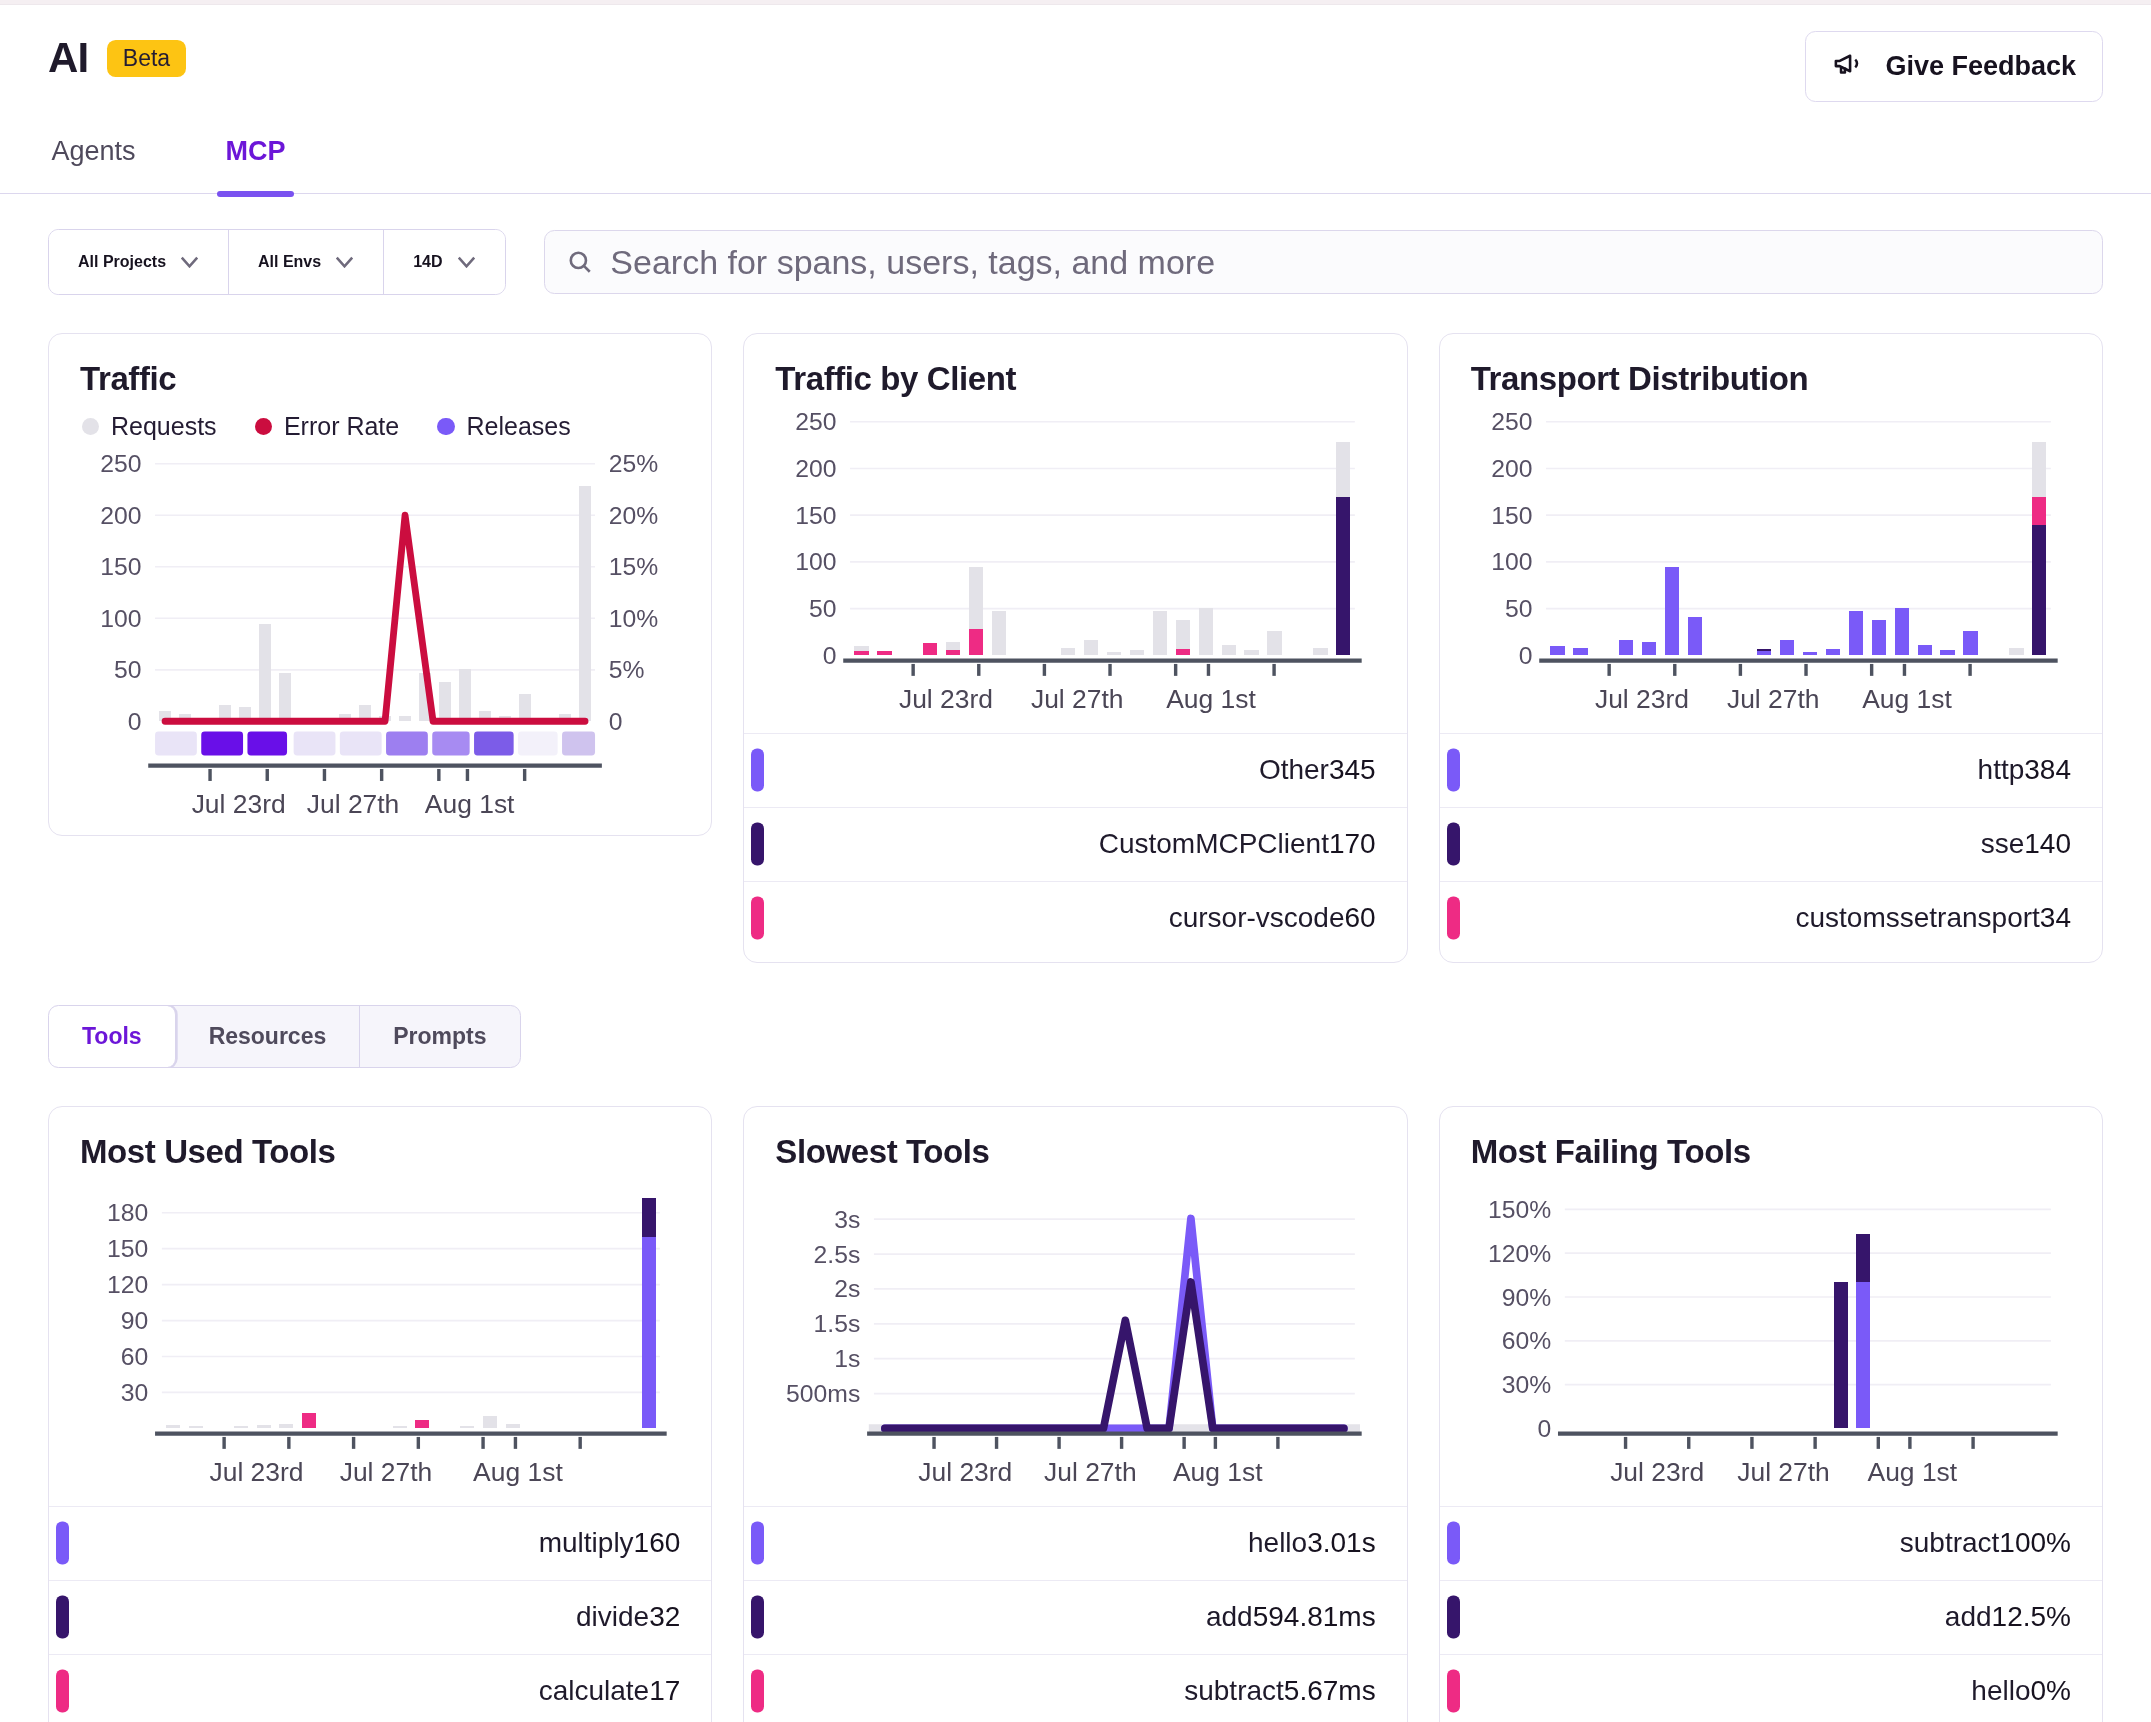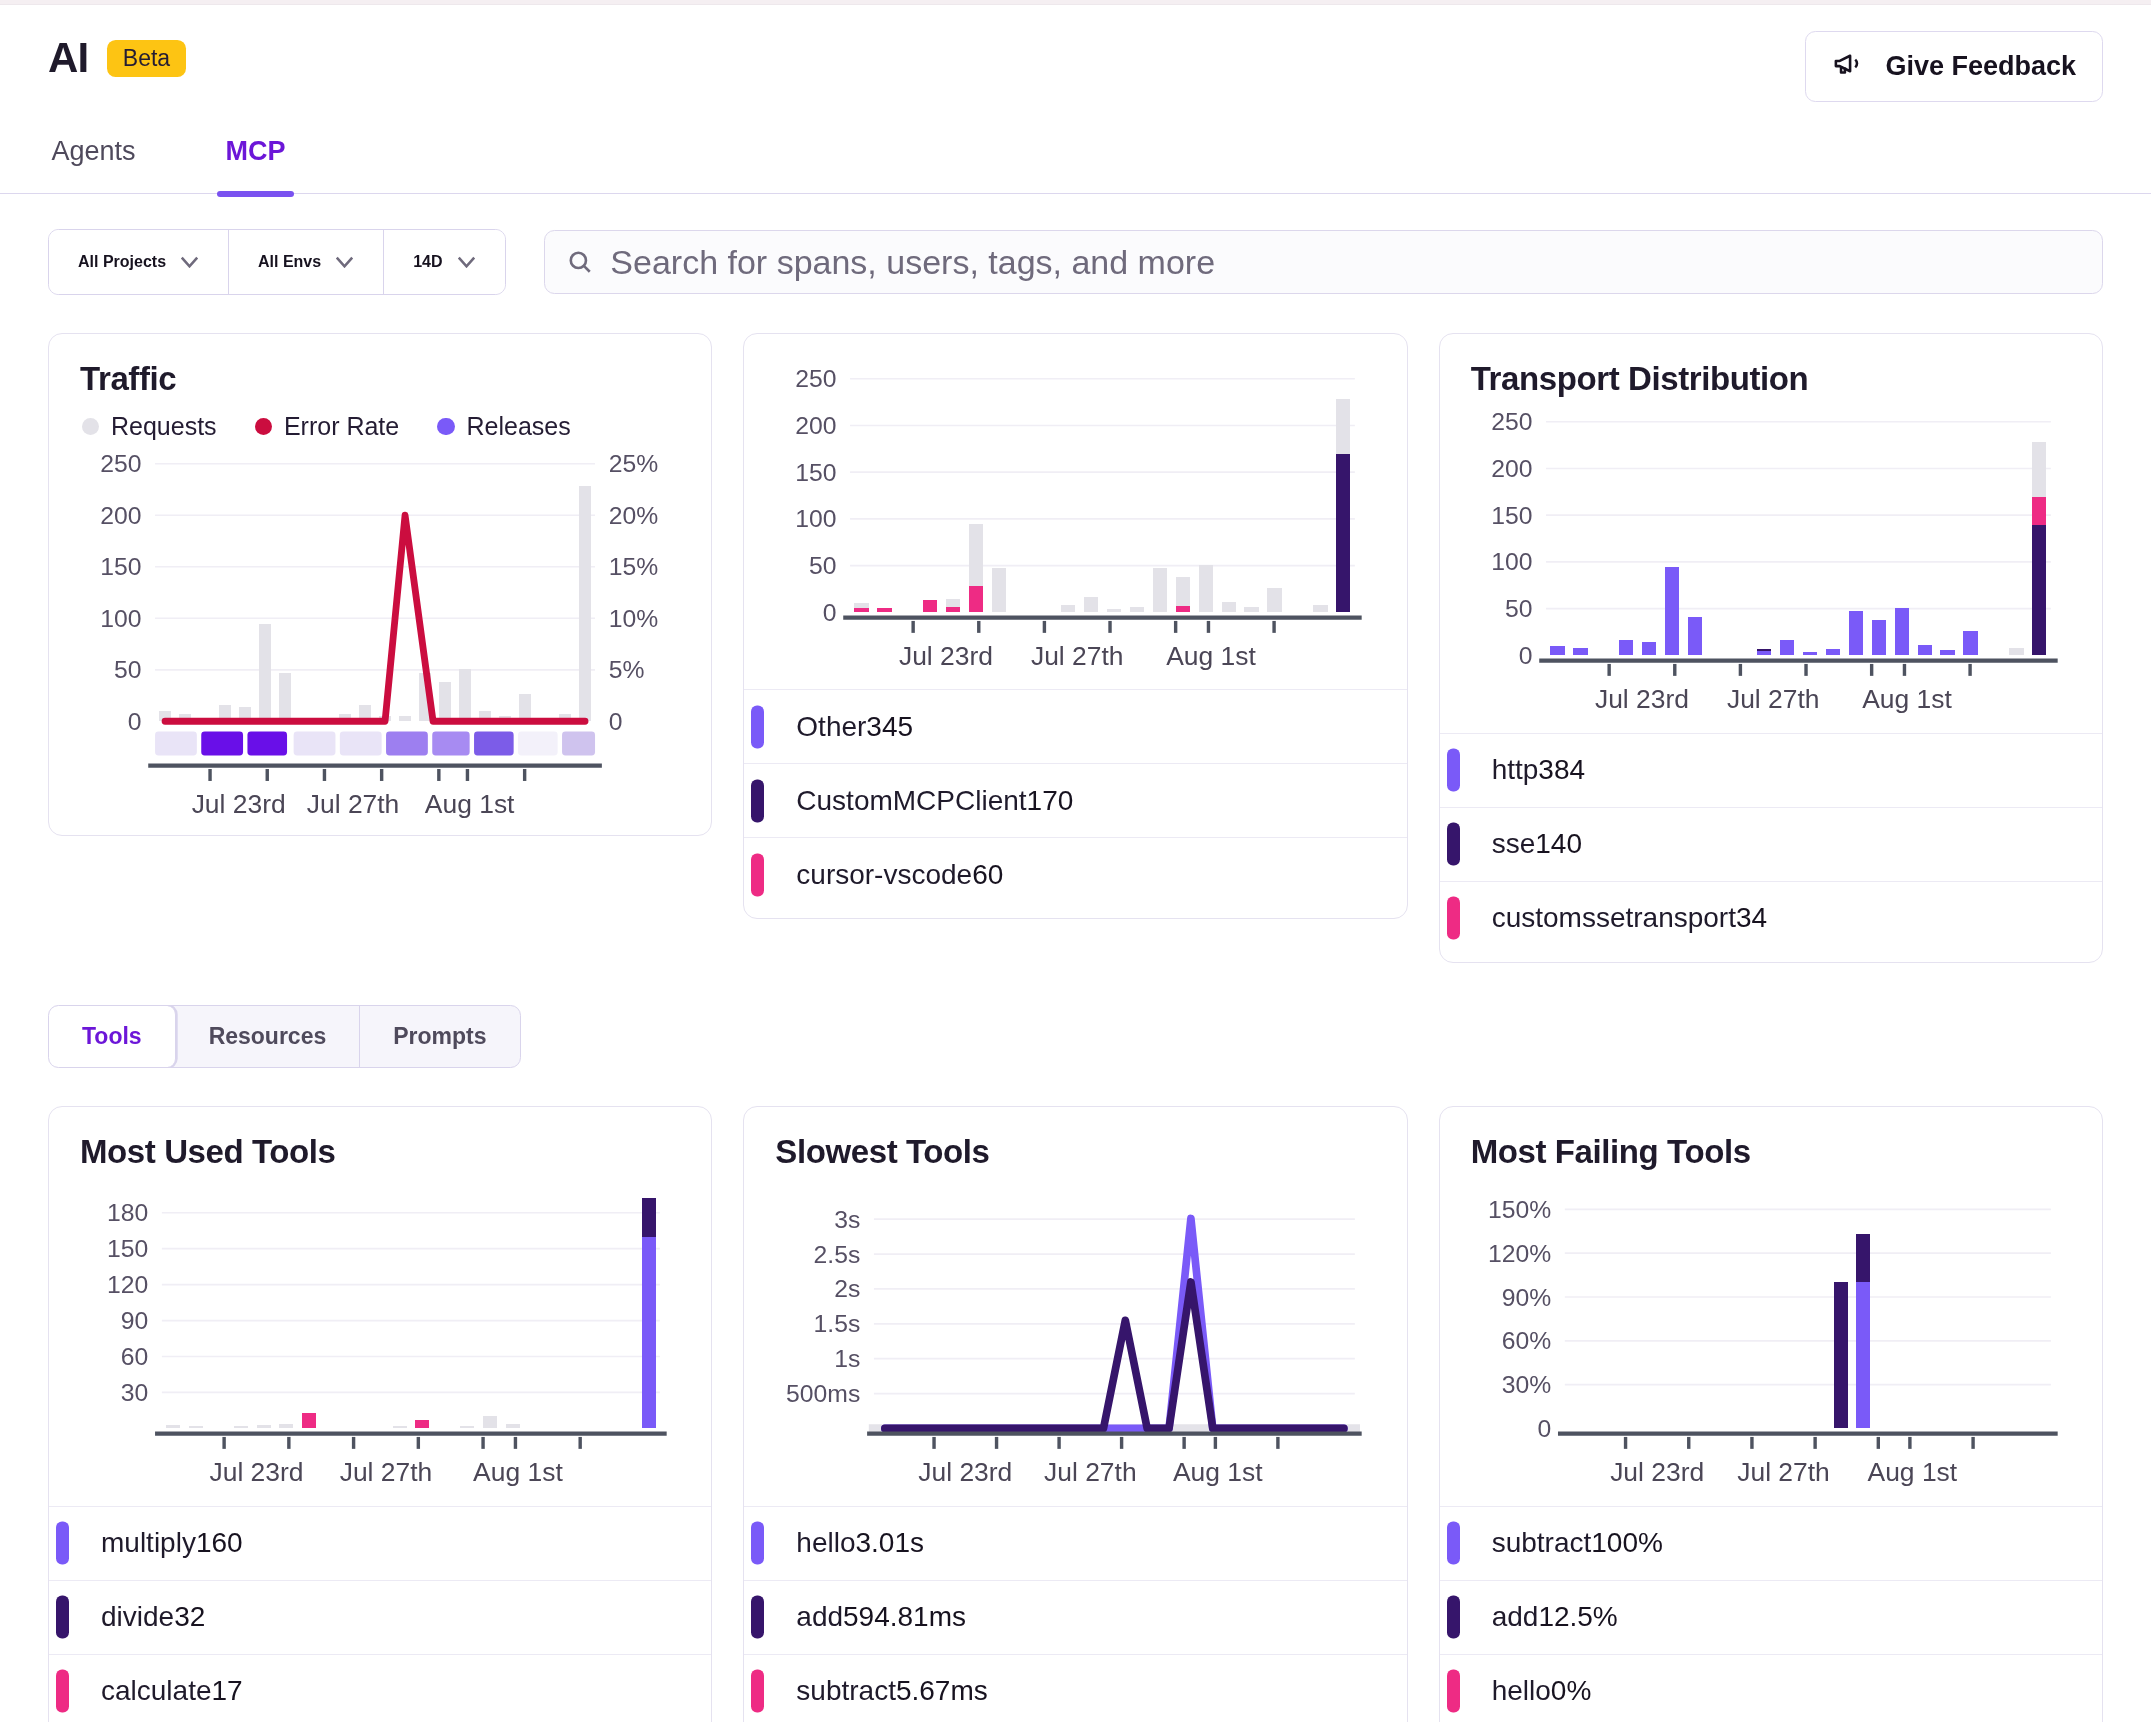--- a/index.html
+++ b/index.html
@@ -48,21 +48,21 @@
   .card{border:1.7px solid var(--border);border-radius:14px;background:#fff;padding:26px 31px 7px 31px;}
   .card h2{font-size:33px;font-weight:800;letter-spacing:-0.4px;margin-bottom:5.2px;}
   .series-legend{display:flex;gap:38px;margin:14px 0 3.5px 1.7px;}
   .series-legend .item{display:flex;align-items:center;gap:12px;font-size:25px;color:#241c33;}
   .dot{width:17.3px;height:17.3px;border-radius:50%;}
   .chart-wrap{width:100%;}
   .chart-wrap svg{display:block;width:100%;height:auto;}
   svg text{font-family:"Liberation Sans",sans-serif;}
   
   .legend-list{margin:5.2px -31px 0 -31px;}
-  .legend-row{position:relative;display:flex;align-items:center;justify-content:flex-start;
+  .legend-row{position:relative;display:flex;align-items:center;justify-content:flex-end;
     height:74px;padding:0 31px 0 52px;border-top:1.7px solid #eceaf4;font-size:28px;}
   .legend-row .marker{position:absolute;left:7px;top:50%;transform:translateY(-50%);
     width:13px;height:43px;border-radius:6px;}
   .legend-row .val{font-weight:400;color:#17121f;}
   
   .subtabs{display:inline-flex;border:1.7px solid #d9d4ec;border-radius:10.4px;background:#f6f5fb;
     margin:42px 0 0 48px;overflow:hidden;}
   .subtab{padding:17.3px 33px;font-size:23px;font-weight:700;color:#4f4a5c;cursor:pointer;
     border-right:1.7px solid #d9d4ec;}
   .subtab:last-child{border-right:none;}
@@ -200,20 +200,21 @@
           <line x1="420.82" x2="420.82" y1="380" y2="394" stroke="#4e5360" stroke-width="4"></line>
           <line x1="454.35999999999996" x2="454.35999999999996" y1="380" y2="394" stroke="#4e5360" stroke-width="4"></line>
           <line x1="521.44" x2="521.44" y1="380" y2="394" stroke="#4e5360" stroke-width="4"></line>
           <text x="186.04000000000002" y="432" text-anchor="middle" font-size="31" fill="#4b4656">Jul 23rd</text>
           <text x="320.20000000000005" y="432" text-anchor="middle" font-size="31" fill="#4b4656">Jul 27th</text>
           <text x="456.94" y="432" text-anchor="middle" font-size="31" fill="#4b4656">Aug 1st</text>
         </svg>
       </div>
     </div>
     <div class="card">
+      <h2>Traffic by Client</h2>
       <div class="chart-wrap">
         <svg viewBox="0 0 704 380">
           <text x="72" y="306" text-anchor="end" font-size="29" fill="#565064">0</text>
           <line x1="88" x2="680" y1="241.2" y2="241.2" stroke="#f0eef5" stroke-width="2"></line>
           <text x="72" y="251.2" text-anchor="end" font-size="29" fill="#565064">50</text>
           <line x1="88" x2="680" y1="186.39999999999998" y2="186.39999999999998" stroke="#f0eef5" stroke-width="2"></line>
           <text x="72" y="196.39999999999998" text-anchor="end" font-size="29" fill="#565064">100</text>
           <line x1="88" x2="680" y1="131.6" y2="131.6" stroke="#f0eef5" stroke-width="2"></line>
           <text x="72" y="141.6" text-anchor="end" font-size="29" fill="#565064">150</text>
           <line x1="88" x2="680" y1="76.79999999999998" y2="76.79999999999998" stroke="#f0eef5" stroke-width="2"></line>

